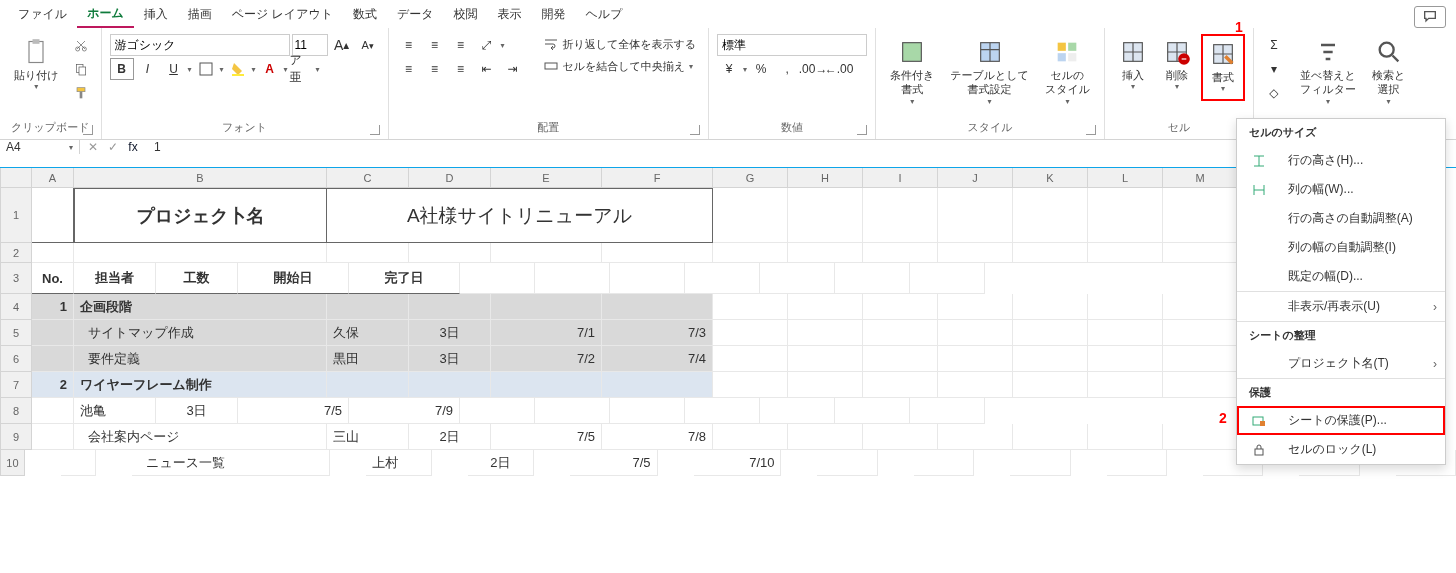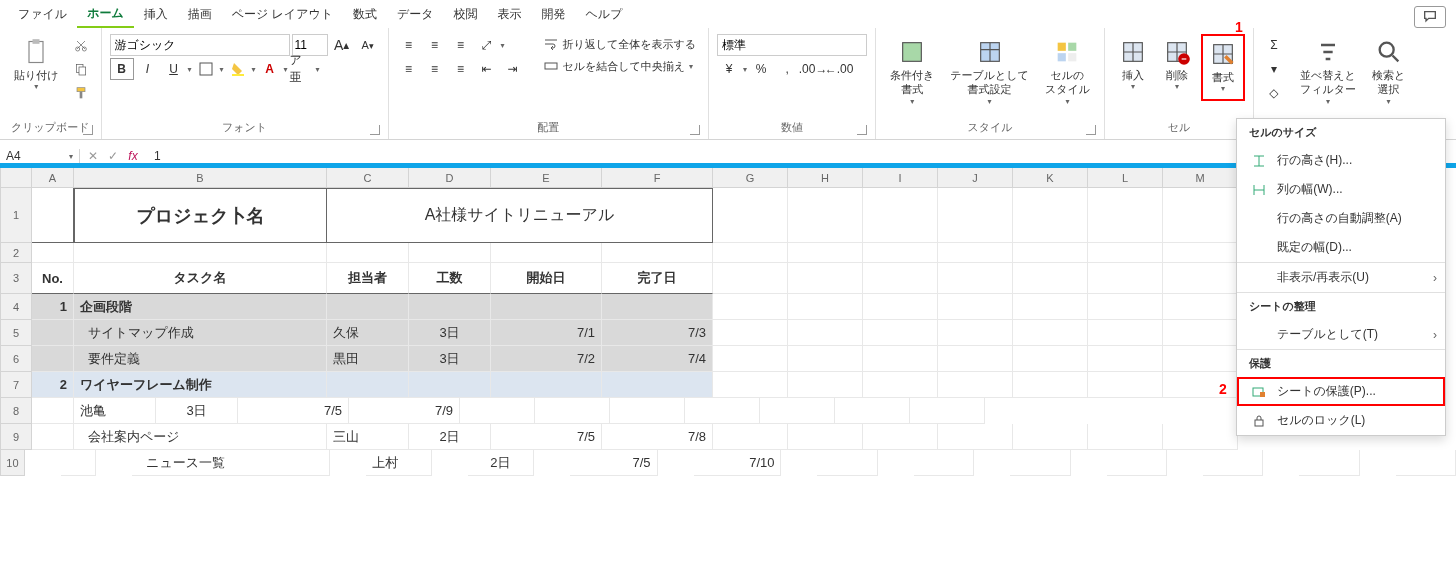--- a/index.html
+++ b/index.html
@@ -1,21 +1,21 @@
 <!DOCTYPE html>
 <html><head>
 <meta charset="utf-8">
 <style>
 * { box-sizing: border-box; margin: 0; padding: 0; font-family: "Yu Gothic UI", sans-serif; }
 body { background: #fff; font-size: 12px; color: #333; width: 1456px; }
 
 
 .menubar { display: flex; align-items: center; height: 28px; padding: 0 8px; }
 .menubar .menu-item { padding: 4px 10px; cursor: pointer; font-size: 12px; }
-.menubar .menu-item.active { color: #0f7b3c; border-bottom: 2px solid #84cc16; font-weight: bold; }
+.menubar .menu-item.active { color: #0f7b3c; border-bottom: 2px solid #be185d; font-weight: bold; }
 
 
 .ribbon { display: flex; border-bottom: 1px solid #d4d4d4; height: 112px; }
 .group { display: flex; flex-direction: column; border-right: 1px solid #e0e0e0; padding: 2px 4px 0 4px; }
 .group-content { flex: 1; display: flex; align-items: flex-start; gap: 4px; padding: 4px; }
 .group-label { font-size: 11px; color: #666; text-align: center; padding: 2px 0 4px 0; position: relative; }
 .group-label .launcher { position: absolute; right: 4px; bottom: 4px; width: 10px; height: 10px; border: 1px solid #999; border-top: none; border-left: none; }
 
 .big-btn { display: flex; flex-direction: column; align-items: center; padding: 4px 6px; cursor: pointer; font-size: 11px; text-align: center; line-height: 1.3; }
 .big-btn svg { width: 28px; height: 28px; margin-bottom: 2px; }
@@ -27,21 +27,21 @@
 .font-select { width: 180px; height: 22px; border: 1px solid #ccc; font-size: 12px; padding: 0 4px; }
 .size-select { width: 36px; height: 22px; border: 1px solid #ccc; font-size: 12px; padding: 0 2px; }
 .num-select { width: 150px; height: 22px; border: 1px solid #ccc; font-size: 12px; padding: 0 4px; }
 .ribbon-text-btn { display: flex; align-items: center; gap: 4px; font-size: 11px; cursor: pointer; padding: 2px 4px; }
 
 
 .hl1 { border: 2px solid red; position: relative; }
 .hl1-num { position: absolute; top: -18px; right: 0; color: red; font-weight: bold; font-size: 14px; }
 
 
-.formula-row { display: flex; align-items: flex-end; border-bottom: 5px solid #0ea5e9; height: 28px; }
+.formula-row { display: flex; align-items: flex-start; border-bottom: 1px solid #0ea5e9; height: 28px; }
 .name-box { width: 80px; display: flex; align-items: center; justify-content: space-between; padding: 0 6px; border-right: 1px solid #d4d4d4; }
 .fb-btns { display: flex; gap: 2px; padding: 0 4px; }
 .fb-btns span { width: 18px; text-align: center; color: #999; cursor: pointer; }
 .formula-input { flex: 1; padding: 0 8px; }
 .col-header-row { display: flex; }
 .corner { width: 32px; height: 20px; background: #f0f0f0; border: 1px solid #d4d4d4; border-top: none; }
 .col-h { height: 20px; background: #f0f0f0; border: 1px solid #d4d4d4; border-left: none; border-top: none; display: flex; align-items: center; justify-content: center; font-size: 11px; color: #666; }
 .row-h { width: 32px; background: #f0f0f0; border: 1px solid #d4d4d4; border-top: none; display: flex; align-items: center; justify-content: center; font-size: 11px; color: #666; }
 .cell { border-right: 1px solid #e8e8e8; border-bottom: 1px solid #e8e8e8; display: flex; align-items: center; padding: 0 6px; font-size: 13px; overflow: hidden; }
 
@@ -52,21 +52,21 @@
 .proj-title { font-size: 18px; font-weight: bold; justify-content: center; border: 1px solid #666; }
 .hdr { font-weight: bold; justify-content: center; border-bottom: 1px solid #666; }
 .sel { background: #d9d9d9; }
 .blue-row { background: #dce5f0; font-weight: bold; }
 .num-cell { justify-content: flex-end; }
 .center { justify-content: center; }
 
 
 .format-menu { position: absolute; top: 118px; right: 10px; width: 210px; background: #fff; border: 1px solid #ccc; box-shadow: 0 4px 10px rgba(0,0,0,.15); font-size: 12px; }
 .fm-title { font-weight: bold; padding: 6px 12px; font-size: 11px; color: #333; }
-.fm-item { display: flex; align-items: center; gap: 10px; padding: 6px 12px 6px 14px; cursor: pointer; position: relative; }
+.fm-item { display: flex; align-items: center; gap: 21px; padding: 6px 12px 6px 14px; cursor: pointer; position: relative; }
 .fm-item svg, .fm-item .icon-ph { width: 16px; height: 16px; flex-shrink: 0; }
 .fm-item .indent { width: 16px; }
 .fm-item .arrow { position: absolute; right: 8px; color: #666; }
 .fm-divider { border-top: 1px solid #e0e0e0; }
 .hl2 { outline: 2px solid red; outline-offset: -2px; position: relative; }
 .hl2-num { position: absolute; left: -18px; top: 4px; color: red; font-weight: bold; font-size: 14px; }
 
 .comment-ind { position: absolute; top: 6px; right: 10px; width: 32px; height: 22px; border: 1px solid #999; border-radius: 3px; display:flex; align-items:center; justify-content:center; cursor:pointer; }
 
 </style>
@@ -323,21 +323,21 @@
 </div>
 
 <div class="formula-row">
   <div class="name-box">
       <span>A4</span>
       <span class="dropdown-arrow">▾</span>
     </div>
   <div class="fb-btns">
     <span>✕</span>
     <span>✓</span>
-    <span style="font-style:italic;color:#be185d">fx</span>
+    <span style="color:#0f172a">fx</span>
   </div>
   <div class="formula-input">1</div>
 </div>
 
 <div>
 
   <div class="col-header-row">
     <div class="corner"></div>
     <div class="col-h col-A">A</div>
     <div class="col-h col-B">B</div>
@@ -351,21 +351,21 @@
     <div class="col-h col-J">J</div>
     <div class="col-h col-K">K</div>
     <div class="col-h col-L">L</div>
     <div class="col-h col-M">M</div>
   </div>
 
   <div style="display:flex">
     <div class="row-h r1">1</div>
     <div class="cell col-A r1" style="border-right:1px solid #666;border-bottom:1px solid #666"></div>
     <div class="cell col-B r1 proj-title">プロジェク卜名</div>
-    <div class="cell r1 center" style="width:386px;border:1px solid #666;border-left:none;font-size:16px">A社様サイトリニューアル</div>
+    <div class="cell r1 center" style="width:386px;border:1px solid #666;border-left:none;font-size:19px">A社様サイトリニューアル</div>
     <div class="cell col-G r1"></div>
       <div class="cell col-H r1"></div>
       <div class="cell col-I r1"></div>
       <div class="cell col-J r1"></div>
       <div class="cell col-K r1"></div>
       <div class="cell col-L r1"></div>
       <div class="cell col-M r1"></div>
   </div>
 
   <div style="display:flex">
@@ -381,21 +381,20 @@
       <div class="cell col-I r2"></div>
       <div class="cell col-J r2"></div>
       <div class="cell col-K r2"></div>
       <div class="cell col-L r2"></div>
       <div class="cell col-M r2"></div>
   </div>
 
   <div style="display:flex">
     <div class="row-h r3">3</div>
     <div class="cell col-A r3 hdr">No.</div>
-    <div class="cell col-B r3 hdr">タスク名</div>
     <div class="cell col-C r3 hdr">担当者</div>
     <div class="cell col-D r3 hdr">工数</div>
     <div class="cell col-E r3 hdr">開始日</div>
     <div class="cell col-F r3 hdr">完了日</div>
     <div class="cell col-G r3"></div>
       <div class="cell col-H r3"></div>
       <div class="cell col-I r3"></div>
       <div class="cell col-J r3"></div>
       <div class="cell col-K r3"></div>
       <div class="cell col-L r3"></div>
@@ -530,33 +529,37 @@
         <path d="M3 3v10M13 3v10M3 8h10" stroke="#3a7" fill="none"></path>
       </svg>
       <span>列の幅(W)...</span>
     </div>
   <div class="fm-item">
       <span class="indent"></span>
       <span>行の高さの自動調整(A)</span>
     </div>
   <div class="fm-item">
       <span class="indent"></span>
+      <span>列の幅の自動調整(I)</span>
+    </div>
+  <div class="fm-item">
+      <span class="indent"></span>
       <span>既定の幅(D)...</span>
     </div>
   <div class="fm-divider"></div>
   <div class="fm-item">
       <span class="indent"></span>
       <span>非表示/再表示(U)</span>
       <span class="arrow">›</span>
     </div>
   <div class="fm-divider"></div>
   <div class="fm-title">シートの整理</div>
   <div class="fm-item">
       <span class="indent"></span>
-      <span>テーブルとして(T)</span>
+      <span>プロジェク卜名(T)</span>
       <span class="arrow">›</span>
     </div>
   <div class="fm-divider"></div>
   <div class="fm-title">保護</div>
   <div class="fm-item hl2">
     <span class="hl2-num">2</span>
     <svg viewBox="0 0 16 16">
         <rect x="2" y="4" width="10" height="8" fill="none" stroke="#3a7"></rect>
         <rect x="9" y="8" width="5" height="5" fill="#e08030"></rect>
       </svg>

